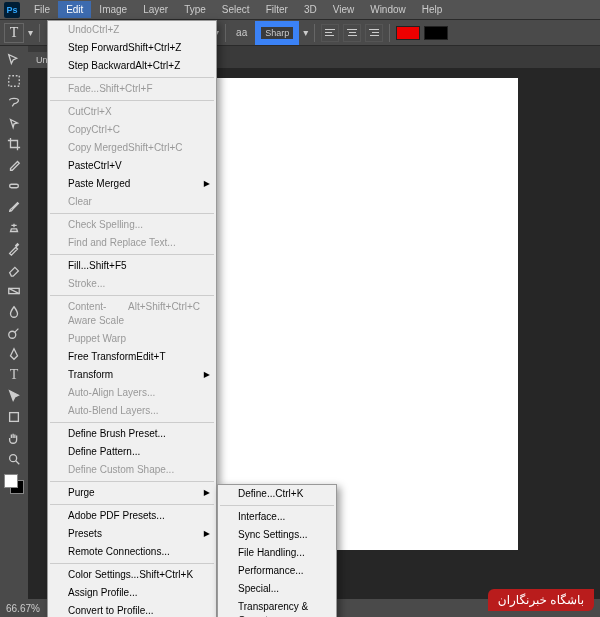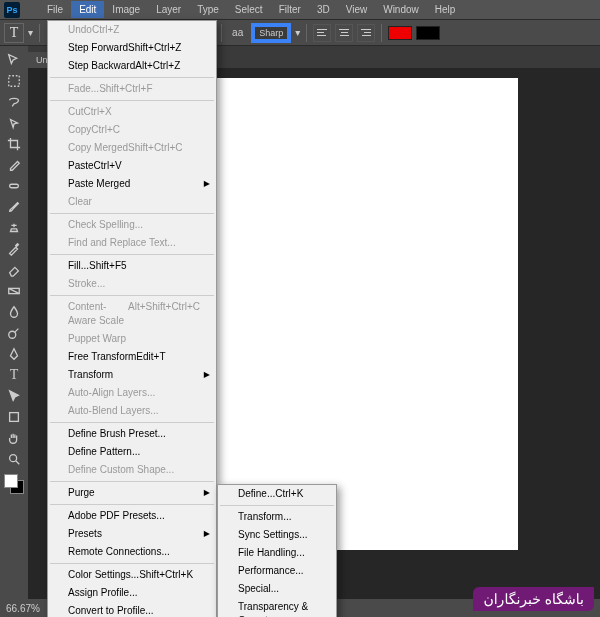--- a/index.html
+++ b/index.html
@@ -1,18 +1,18 @@
 <!DOCTYPE html>
 <html><head>
 <meta charset="utf-8">
 <style>
 *{margin:0;padding:0;box-sizing:border-box;font-family:Tahoma,Arial,sans-serif;font-size:10px;user-select:none}
 body{background:#535353;width:600px;height:617px;overflow:hidden;position:relative}
 .menubar{background:#535353;height:20px;display:flex;align-items:center;padding-left:4px;border-bottom:1px solid #2a2a2a}
-.ps-logo{width:16px;height:16px;background:#001e36;color:#31a8ff;display:flex;align-items:center;justify-content:center;font-weight:bold;font-size:9px;margin-right:19px;border-radius:2px}
+.ps-logo{width:16px;height:16px;background:#001e36;color:#31a8ff;display:flex;align-items:center;justify-content:center;font-weight:bold;font-size:9px;margin-right:6px;border-radius:2px}
 .menuitem{color:#ccc;padding:3px 8px;cursor:pointer}
 .menuitem.active{background:#3d6baf;color:#fff}
 .optbar{height:26px;background:#4a4a4a;border-bottom:1px solid #2a2a2a;display:flex;align-items:center;padding:0 4px;gap:4px}
 .tool-t{width:20px;height:20px;display:flex;align-items:center;justify-content:center;color:#ddd;font-family:Georgia,serif;font-size:14px;border:1px solid #666}
 .sep{width:1px;height:18px;background:#666;margin:0 2px}
 .optlabel{color:#ccc;padding:0 4px}
 .swatch{width:24px;height:14px;border:1px solid #222}
 .swatch.red{background:#e00}
 .swatch.black{background:#000}
 .alignbtn{width:18px;height:18px;border:1px solid #555;background:#4a4a4a;display:flex;flex-direction:column;justify-content:center;gap:2px;padding:3px}
@@ -27,22 +27,22 @@
 .colorswatch{width:20px;height:20px;position:relative;margin-top:4px}
 .colorswatch .fg{width:14px;height:14px;background:#fff;border:1px solid #888;position:absolute;top:0;left:0;z-index:2}
 .colorswatch .bg{width:14px;height:14px;background:#000;border:1px solid #888;position:absolute;bottom:0;right:0}
 .statusbar{position:absolute;bottom:0;left:0;right:0;height:18px;background:#4a4a4a;color:#ccc;display:flex;align-items:center;padding:0 6px;gap:10px;font-size:9px}
 .dropdown{position:absolute;top:20px;left:47px;width:170px;background:#f0f0f0;border:1px solid #999;box-shadow:3px 3px 8px rgba(0,0,0,.4);z-index:100}
 .ditem{display:flex;justify-content:flex-start;padding:2px 16px 2px 20px;color:#000;cursor:pointer;position:relative;font-size:10px;line-height:14px}
 .ditem.disabled{color:#999}
 .ditem .arrow{position:absolute;right:6px;font-size:8px}
 .dsep{height:1px;background:#ccc;margin:2px 2px}
 .submenu{position:absolute;top:484px;left:217px;width:120px;background:#f0f0f0;border:1px solid #999;box-shadow:3px 3px 8px rgba(0,0,0,.4);z-index:101}
-.watermark{position:absolute;bottom:6px;right:6px;background:#701a75;color:#fff;padding:4px 10px;font-size:14px;border-radius:6px 0 6px 0;z-index:200}
-.dd-small{color:#ccc;font-size:9px;padding:1px 4px;border:4px solid #3b82f6;background:#3a3a3a}
+.watermark{position:absolute;bottom:6px;right:6px;background:#b91c1c;color:#fff;padding:4px 10px;font-size:12px;border-radius:6px 0 6px 0;z-index:200}
+.dd-small{color:#ccc;font-size:9px;padding:1px 4px;border:6px solid #3b82f6;background:#3a3a3a}
 </style>
 </head>
 <body>
 
 <div class="menubar">
   <div class="ps-logo">Ps</div>
   <div id="menubar-items" style="display: flex;">
       <span class="menuitem">File</span>
       <span class="menuitem active">Edit</span>
       <span class="menuitem">Image</span>
@@ -326,21 +326,21 @@
       <span>Convert to Profile...</span>
     </div>
   </div>
 <div class="submenu" id="pref-submenu">
     <div class="ditem">
       <span>Define...</span>
       <span>Ctrl+K</span>
     </div>
     <div class="dsep"></div>
     <div class="ditem">
-      <span>Transform...</span>
+      <span>Interface...</span>
     </div>
     <div class="ditem">
       <span>Sync Settings...</span>
     </div>
     <div class="ditem">
       <span>File Handling...</span>
     </div>
     <div class="ditem">
       <span>Performance...</span>
     </div>

